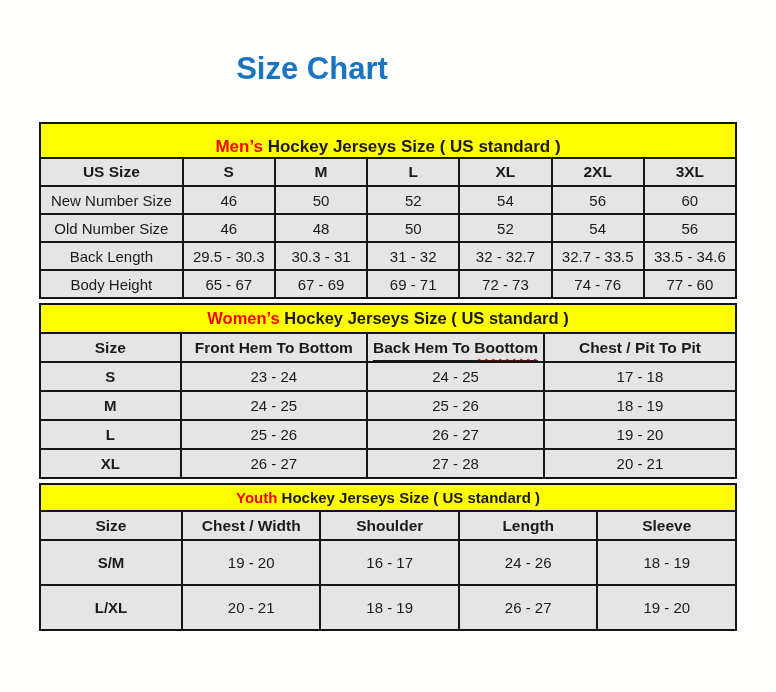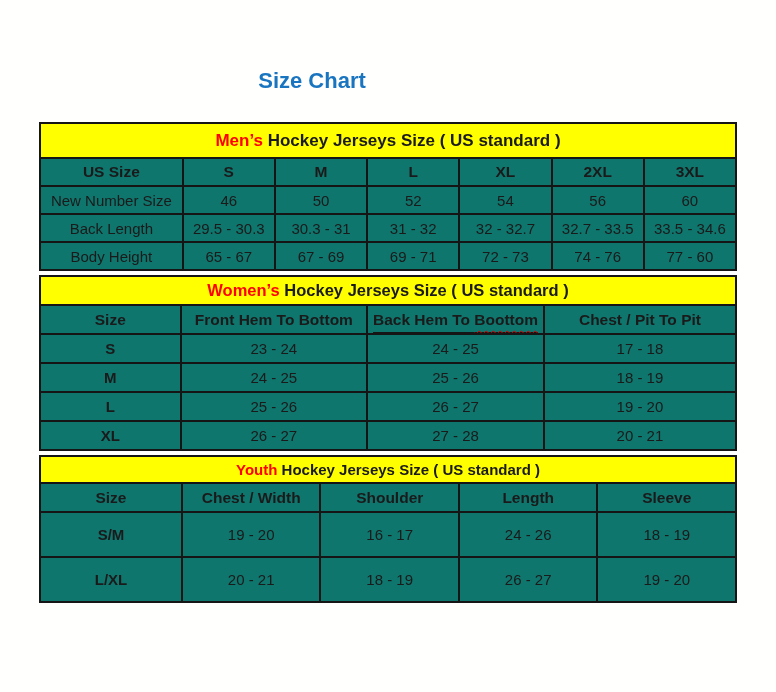--- a/index.html
+++ b/index.html
@@ -14,43 +14,43 @@
   html,body{margin:0;padding:0;}
   body{
     width:776px;height:692px;
     background:#fffffd;
     font-family:"Liberation Sans",sans-serif;
     color:var(--ink);
     position:relative;
     overflow:hidden;
   }
   .title{
-    position:absolute;top:68px;left:0;width:624px;
+    position:absolute;top:51px;left:0;width:624px;
     margin:0;text-align:center;
-    font-size:22px;font-weight:700;color:var(--blue);
+    font-size:31px;font-weight:700;color:var(--blue);
   }
   .chart{
     position:absolute;left:39px;top:122px;width:698px;
   }
   .section{width:100%;}
   .section + .section{margin-top:4px;}
   .banner{
     background:var(--yellow);
     border:2px solid var(--line);
     text-align:center;font-weight:700;
     display:flex;align-items:center;justify-content:center;
   }
   .banner .hl{color:var(--red);white-space:pre;}
   .banner .rest{white-space:pre;}
-  .men  .banner{height:37px;font-size:17px;}
+  .men  .banner{height:37px;font-size:17px;align-items:flex-end;}
   .women .banner{height:31px;font-size:16.5px;}
   .youth .banner{height:29px;font-size:15px;}
   table{
     width:100%;border-collapse:collapse;table-layout:fixed;
-    margin-top:-2px;background:#0f766e;
+    margin-top:-2px;background:#e5e5e5;
   }
   th,td{
     border:2px solid var(--line);
     text-align:center;vertical-align:middle;
     padding:0 2px;font-size:15px;font-weight:400;
     overflow:hidden;white-space:nowrap;
   }
   thead th{font-weight:700;font-size:15.5px;}
   td.rowlabel{font-weight:700;text-align:center;}
   .men td.rowlabel{font-weight:400;}
@@ -103,20 +103,29 @@
           <tr>
             <td class="rowlabel">New Number Size</td>
             <td>46</td>
             <td>50</td>
             <td>52</td>
             <td>54</td>
             <td>56</td>
             <td>60</td>
           </tr>
           <tr>
+            <td class="rowlabel">Old Number Size</td>
+            <td>46</td>
+            <td>48</td>
+            <td>50</td>
+            <td>52</td>
+            <td>54</td>
+            <td>56</td>
+          </tr>
+          <tr>
             <td class="rowlabel">Back Length</td>
             <td>29.5 - 30.3</td>
             <td>30.3 - 31</td>
             <td>31 - 32</td>
             <td>32 - 32.7</td>
             <td>32.7 - 33.5</td>
             <td>33.5 - 34.6</td>
           </tr>
           <tr>
             <td class="rowlabel">Body Height</td>

